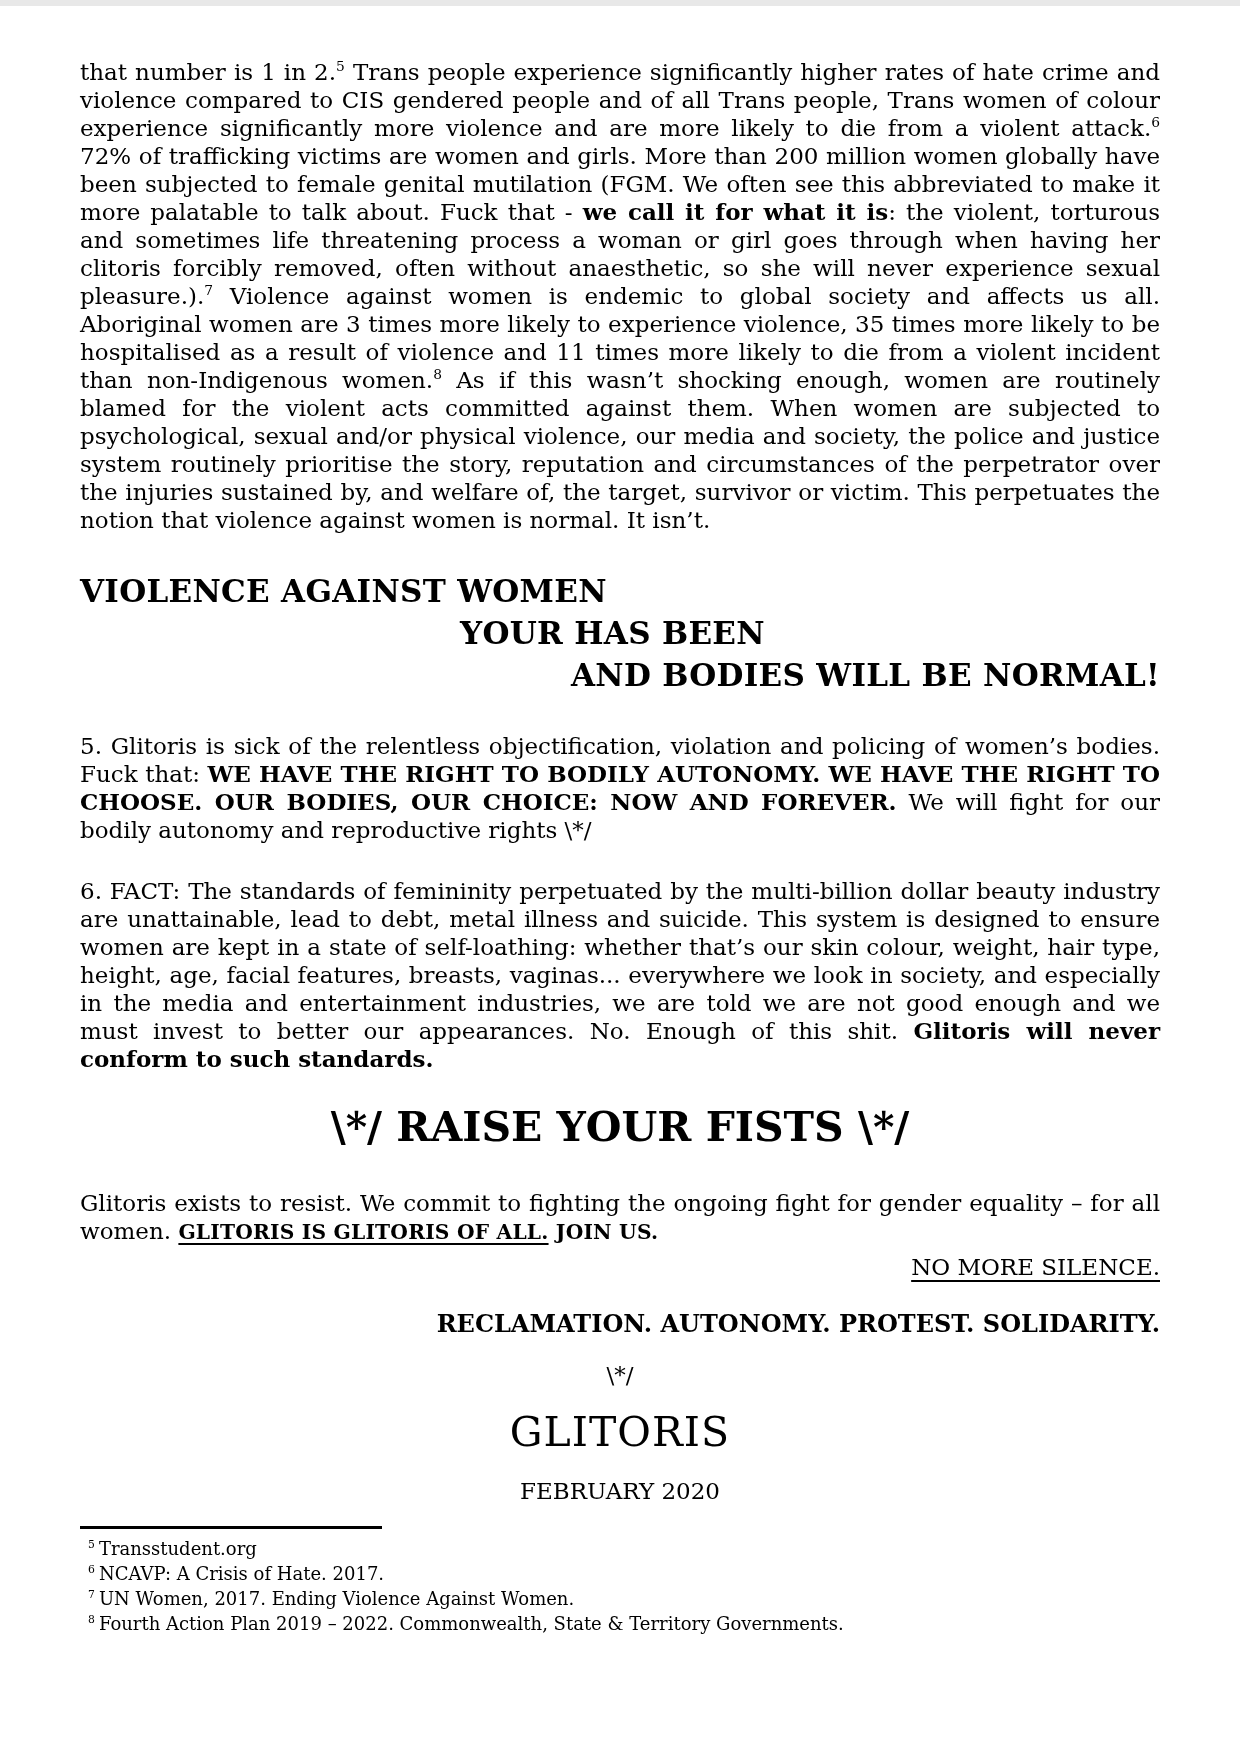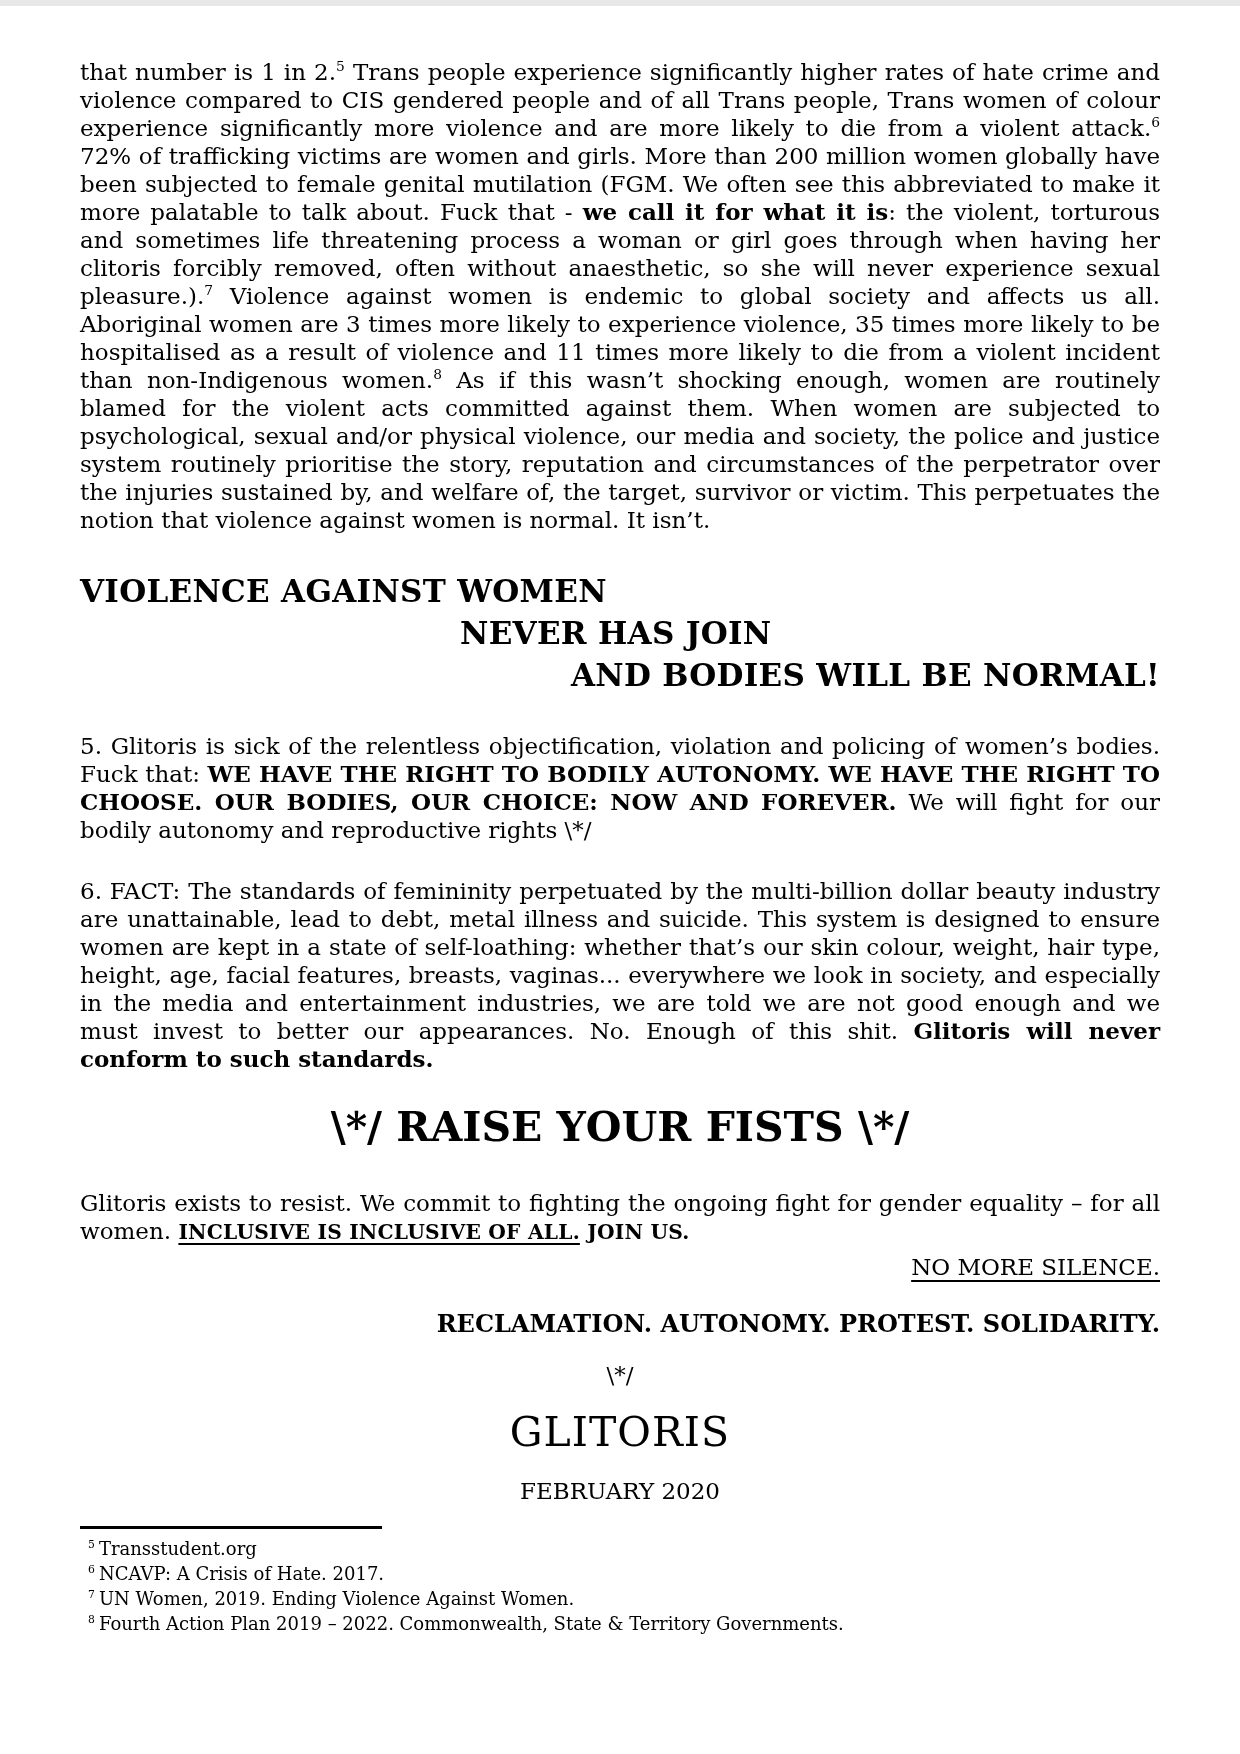--- a/index.html
+++ b/index.html
@@ -69,47 +69,47 @@
 </style>
 </head>
 <body>
 
 <div class="page">
 
   <p class="body"><span>that number is 1 in 2.</span><sup>5</sup><span> Trans people experience significantly higher rates of hate crime and violence compared to CIS gendered people and of all Trans people, Trans women of colour experience significantly more violence and are more likely to die from a violent attack.</span><sup>6</sup><span> 72% of trafficking victims are women and girls. More than 200 million women globally have been subjected to female genital mutilation (FGM. We often see this abbreviated to make it more palatable to talk about. Fuck that - </span><span class="b">we call it for what it is</span><span>: the violent, torturous and sometimes life threatening process a woman or girl goes through when having her clitoris forcibly removed, often without anaesthetic, so she will never experience sexual pleasure.).</span><sup>7</sup><span> Violence against women is endemic to global society and affects us all. Aboriginal women are 3 times more likely to experience violence, 35 times more likely to be hospitalised as a result of violence and 11 times more likely to die from a violent incident than non-Indigenous women.</span><sup>8</sup><span> As if this wasn’t shocking enough, women are routinely blamed for the violent acts committed against them. When women are subjected to psychological, sexual and/or physical violence, our media and society, the police and justice system routinely prioritise the story, reputation and circumstances of the perpetrator over the injuries sustained by, and welfare of, the target, survivor or victim. This perpetuates the notion that violence against women is normal. It isn’t.</span></p>
 
   <div class="headline">
     <div class="hl1">VIOLENCE AGAINST WOMEN</div>
-    <div class="hl2">NEVER HAS JOIN</div>
+    <div class="hl2">YOUR HAS BEEN</div>
     <div class="hl3">AND BODIES WILL BE NORMAL!</div>
   </div>
 
   <p class="body item5"><span>5. Glitoris is sick of the relentless objectification, violation and policing of women’s bodies. Fuck that: </span><span class="b">WE HAVE THE RIGHT TO BODILY AUTONOMY. WE HAVE THE RIGHT TO CHOOSE. OUR BODIES, OUR CHOICE: NOW AND FOREVER.</span><span> We will fight for our bodily autonomy and reproductive rights \*/</span></p>
 
   <p class="body item6"><span>6. FACT: The standards of femininity perpetuated by the multi-billion dollar beauty industry are unattainable, lead to debt, metal illness and suicide. This system is designed to ensure women are kept in a state of self-loathing: whether that’s our skin colour, weight, hair type, height, age, facial features, breasts, vaginas... everywhere we look in society, and especially in the media and entertainment industries, we are told we are not good enough and we must invest to better our appearances. No. Enough of this shit. </span><span class="b">Glitoris will never conform to such standards.</span></p>
 
   <div class="raise">\*/ RAISE YOUR FISTS \*/</div>
 
-  <p class="body resist"><span>Glitoris exists to resist. We commit to fighting the ongoing fight for gender equality – for all women. </span><span class="b u sm">INCLUSIVE IS INCLUSIVE OF ALL.</span><span> </span><span class="b sm">JOIN US.</span></p>
+  <p class="body resist"><span>Glitoris exists to resist. We commit to fighting the ongoing fight for gender equality – for all women. </span><span class="b u sm">GLITORIS IS GLITORIS OF ALL.</span><span> </span><span class="b sm">JOIN US.</span></p>
 
   <div class="silence">
     <span class="utx">NO MORE SILENCE.</span>
   </div>
 
   <div class="values">RECLAMATION. AUTONOMY. PROTEST. SOLIDARITY.</div>
 
   <div class="fist">\*/</div>
 
   <div class="band">GLITORIS</div>
 
 
   <div class="date">FEBRUARY 2020</div>
 
   <div class="footrule"></div>
 
   <ol class="footnotes">
     <li><sup>5</sup><span class="ftx">Transstudent.org</span></li>
     <li><sup>6</sup><span class="ftx">NCAVP: A Crisis of Hate. 2017.</span></li>
-    <li><sup>7</sup><span class="ftx">UN Women, 2019. Ending Violence Against Women.</span></li>
+    <li><sup>7</sup><span class="ftx">UN Women, 2017. Ending Violence Against Women.</span></li>
     <li><sup>8</sup><span class="ftx">Fourth Action Plan 2019 – 2022. Commonwealth, State &amp; Territory Governments.</span></li>
   </ol>
 
 </div>
 
 </body></html>

